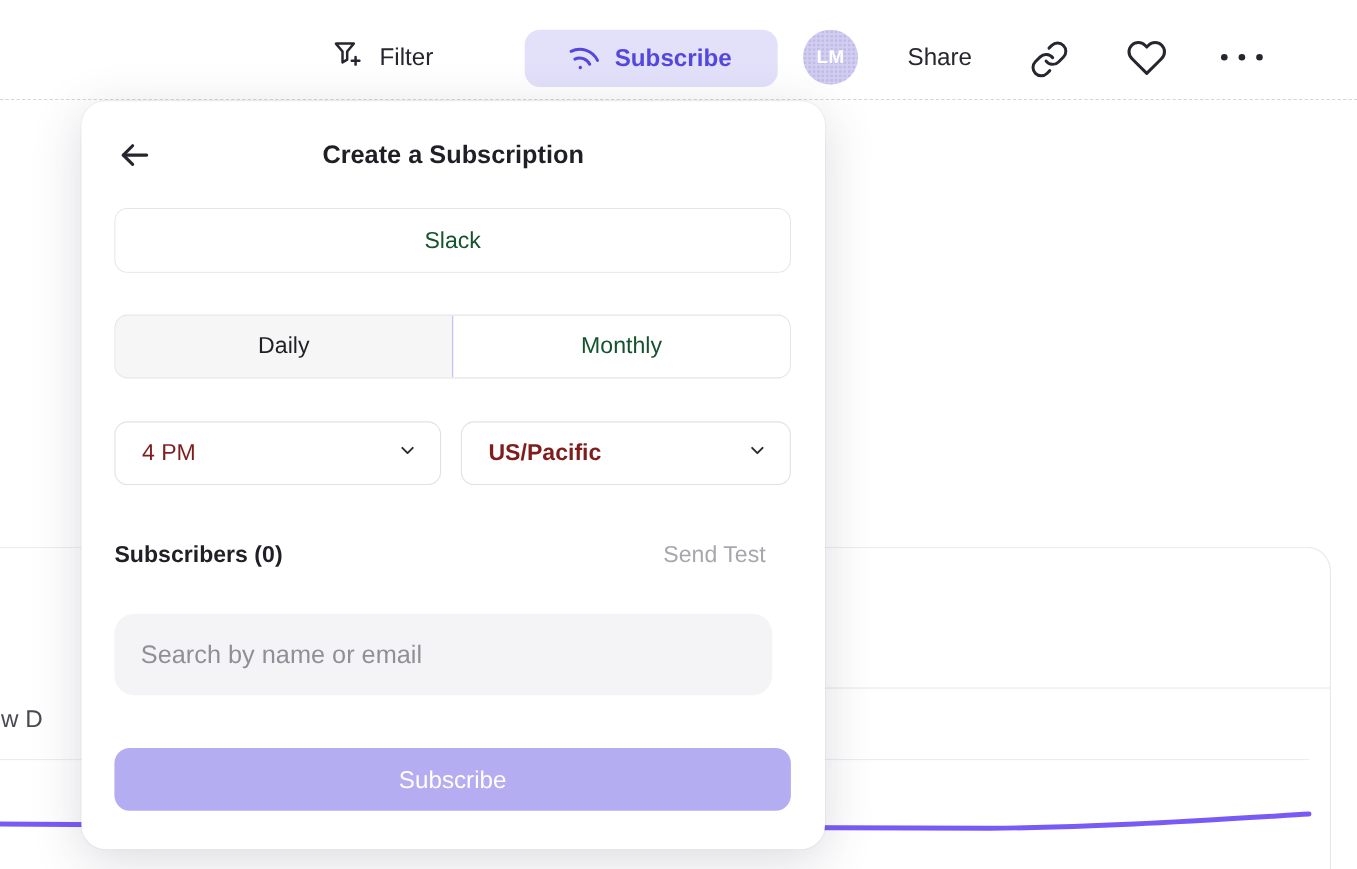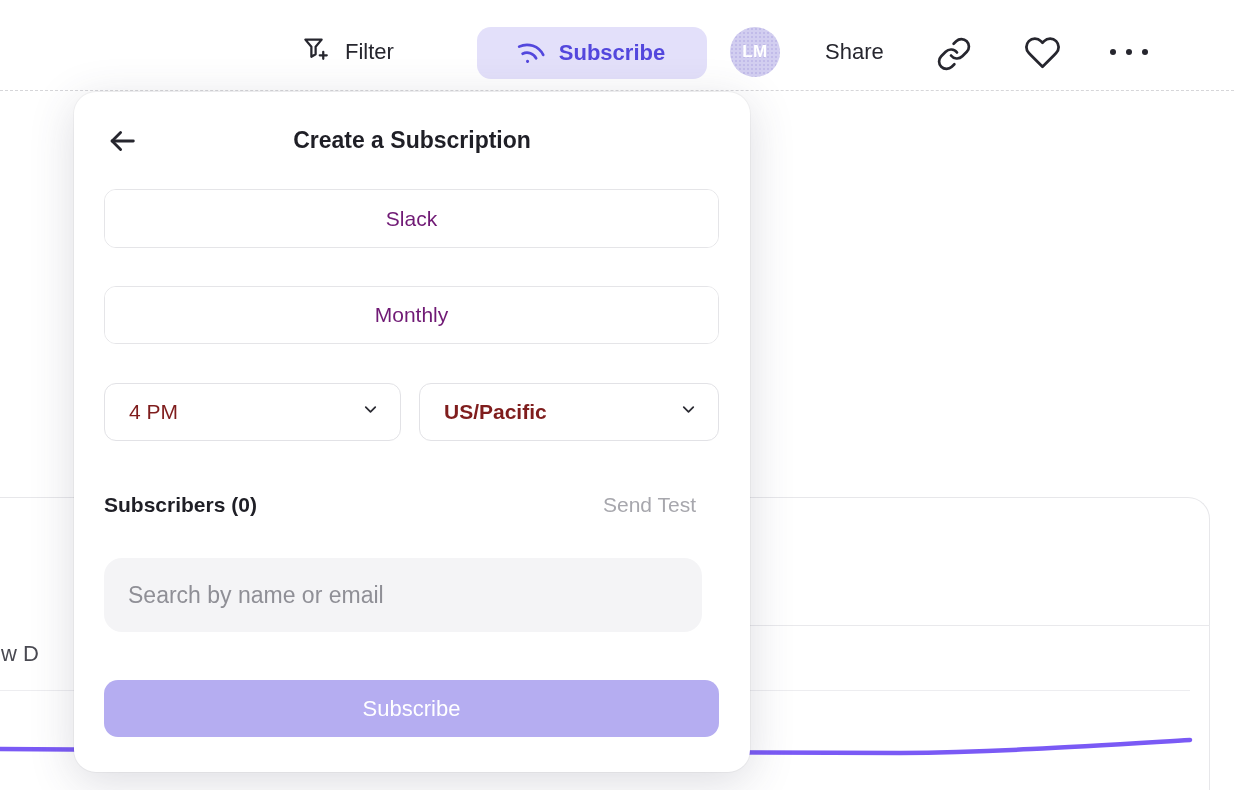--- a/index.html
+++ b/index.html
@@ -82,21 +82,21 @@
   }
   .seg {
     position:absolute; left:30px; width:615px;
     border:1px solid #e5e5e8; border-radius:12px;
     display:flex; overflow:hidden; background:#fff;
   }
   .seg-channel   { top:97px;  height:59px; }
   .seg-frequency { top:194px; height:58px; }
   .seg-item {
     flex:1; display:flex; align-items:center; justify-content:center;
-    font-size:21px; color:#701a75; background:#fff;
+    font-size:21px; color:#14532d; background:#fff;
     border:none; border-left:1px solid #c4b5fd; cursor:pointer;
     font-family:inherit;
   }
   .seg-item:first-child { border-left:none; }
   .seg-item.selected { background:#f6f6f7; color:#1f1f26; font-weight:500; }
 
   .select {
     position:absolute; top:291px; height:58px;
     border:1px solid #e2e2e6; border-radius:12px; background:#fff;
     display:flex; align-items:center; justify-content:space-between;
@@ -207,20 +207,21 @@
     </span>
   </button>
 
   <div class="modal-title">Create a Subscription</div>
 
   <div class="seg seg-channel">
     <button class="seg-item">Slack</button>
   </div>
 
   <div class="seg seg-frequency">
+    <button class="seg-item selected">Daily</button>
     <button class="seg-item">Monthly</button>
   </div>
 
   <div class="select select-time">
     <span>4 PM</span>
     <span>
       <svg width="19" height="19" viewBox="0 0 24 24" fill="none" stroke="#2a2a32" stroke-width="2.2" stroke-linecap="round" stroke-linejoin="round">
         <polyline points="6 9 12 15 18 9"></polyline>
       </svg>
     </span>

